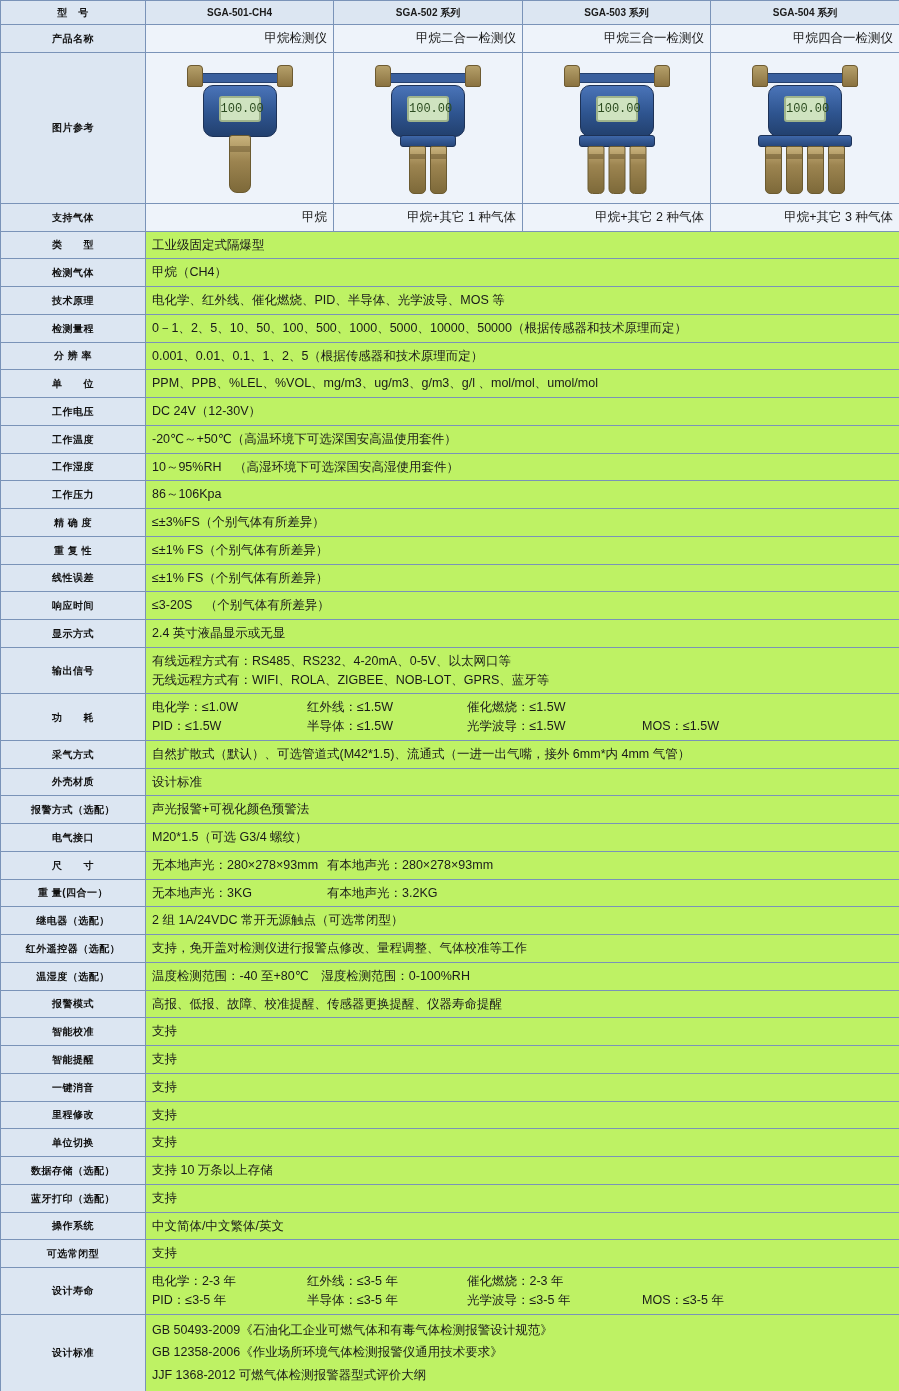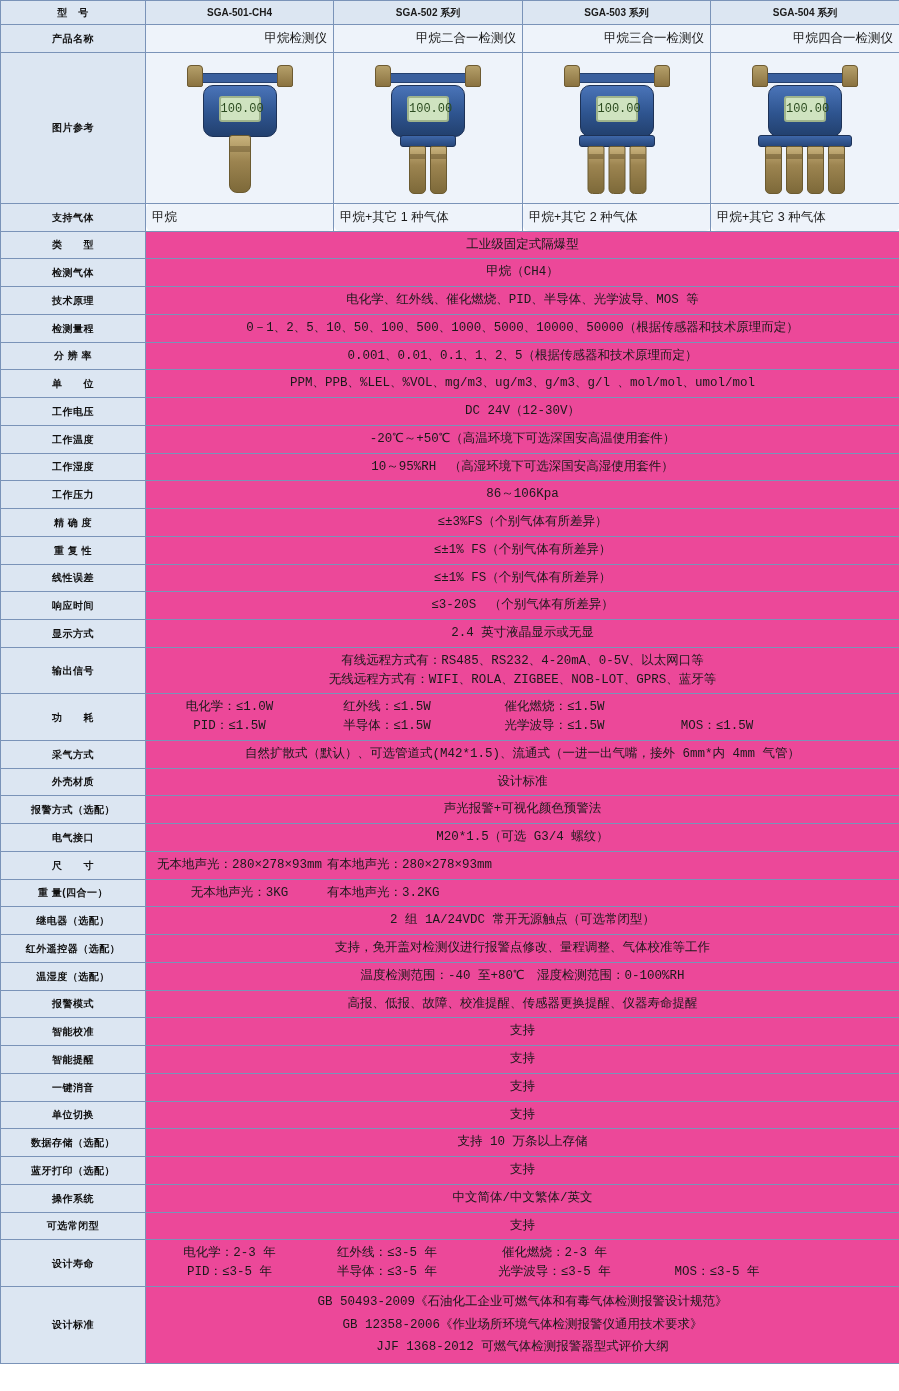--- a/index.html
+++ b/index.html
@@ -27,41 +27,39 @@
   td.label {
     width: 145px;
     background: #dce6f2;
     text-align: center;
     font-weight: bold;
     color: #111;
     letter-spacing: 0.5px;
     font-size: 10px;
   }
   td.val {
-    background: #ec4899;
-    text-align: center;
+    background: #bef264;
+    text-align: left;
     padding-left: 8px;
-    font-family: Liberation Mono, monospace;
   }
   td.model {
     background: #dce6f2;
     text-align: center;
     font-weight: bold;
     font-size: 10px;
   }
   td.prodname {
     background: #eef3fa;
     text-align: right;
     font-size: 12.5px;
   }
   td.gas {
     background: #eef3fa;
-    text-align: left;
+    text-align: right;
     font-size: 12.5px;
-    border-radius: 6px;
   }
   td.imgcell {
     background: #eef3fa;
     text-align: center;
     padding: 4px 2px;
     height: 150px;
   }
   .kv-row { display: flex; }
   .kv-row > span { display: inline-block; }
   .w1 { width: 155px; }
@@ -467,20 +465,24 @@
   </tr>
   <tr>
     <td class="label">智能提醒</td>
     <td class="val" colspan="4">支持</td>
   </tr>
   <tr>
     <td class="label">一键消音</td>
     <td class="val" colspan="4">支持</td>
   </tr>
   <tr>
+    <td class="label">里程修改</td>
+    <td class="val" colspan="4">支持</td>
+  </tr>
+  <tr>
     <td class="label">单位切换</td>
     <td class="val" colspan="4">支持</td>
   </tr>
   <tr>
     <td class="label">数据存储（选配）</td>
     <td class="val" colspan="4">支持 10 万条以上存储</td>
   </tr>
   <tr>
     <td class="label">蓝牙打印（选配）</td>
     <td class="val" colspan="4">支持</td>

